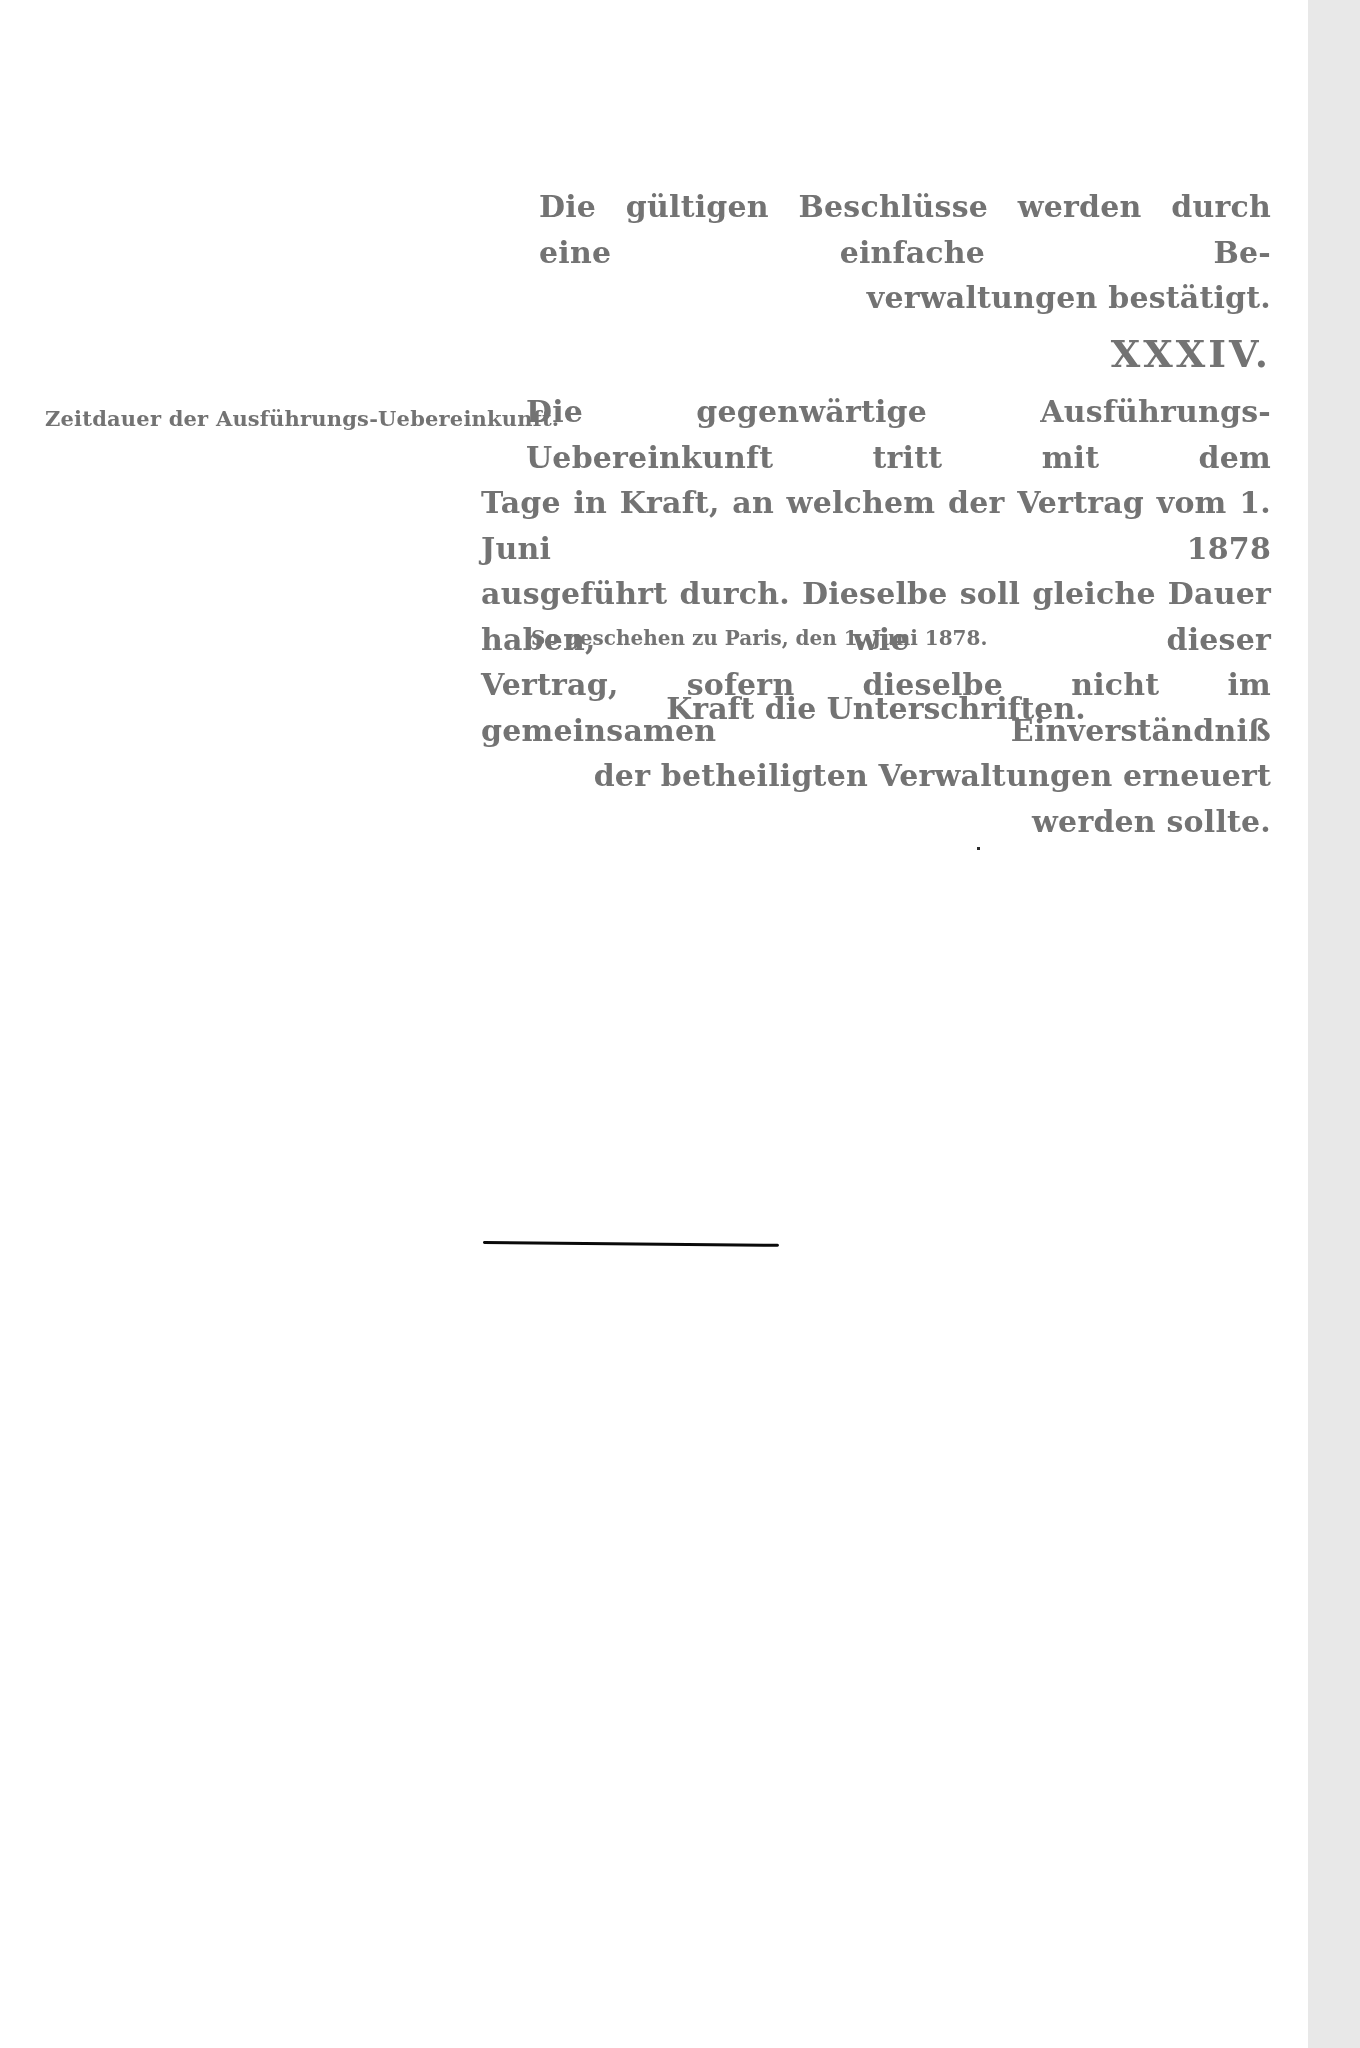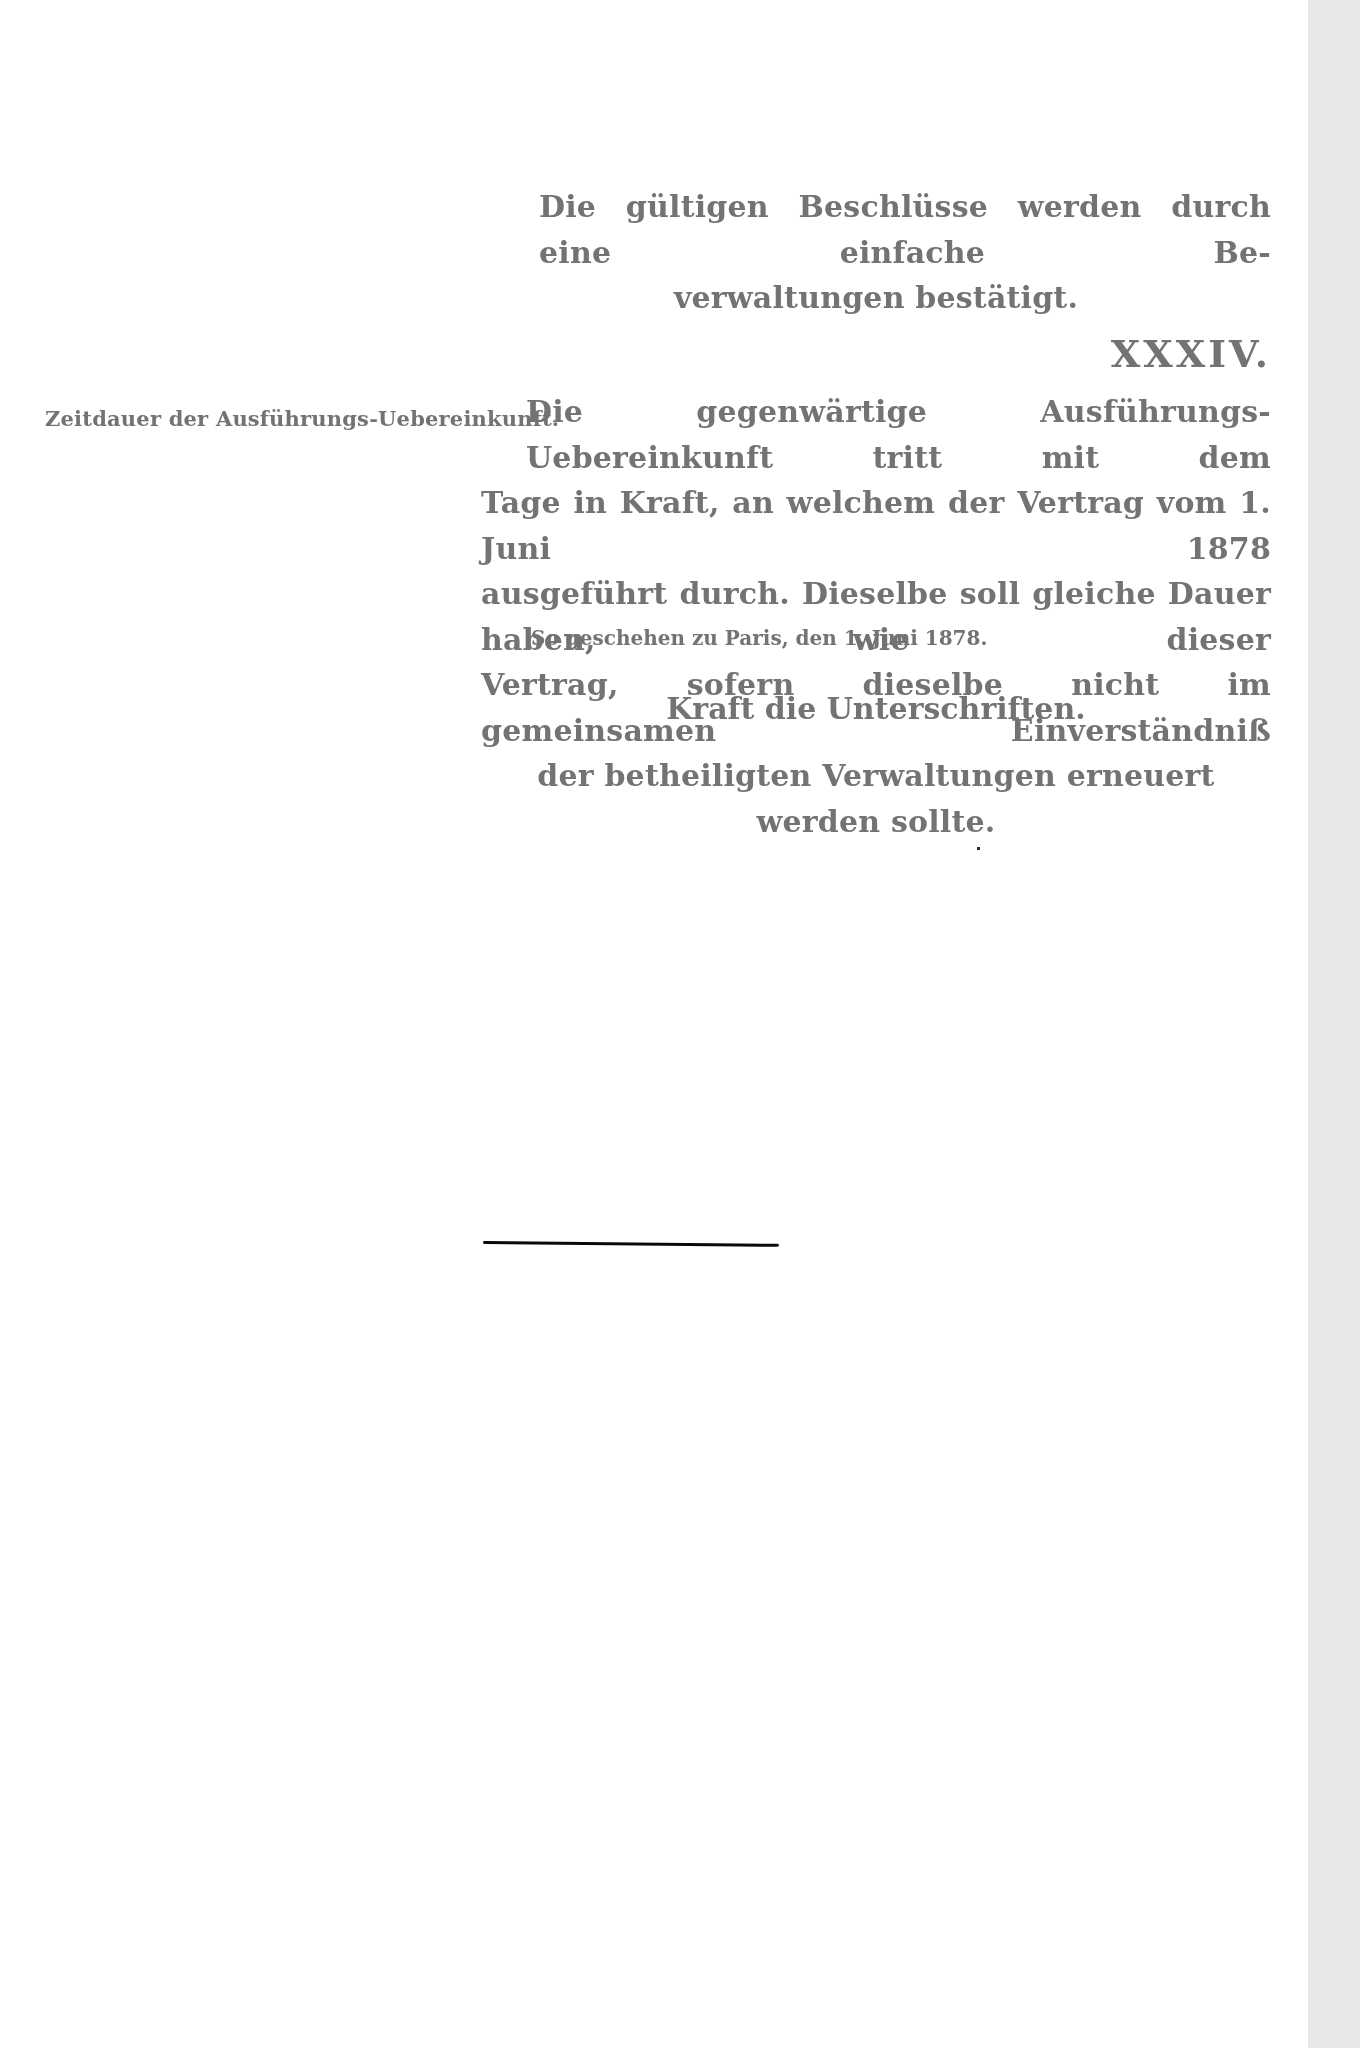--- a/index.html
+++ b/index.html
@@ -20,21 +20,21 @@
     line-height: 45.5px;
     letter-spacing: 0.2px;
     white-space: normal;
   }
   .col {
     position: absolute;
     left: 481px;
     width: 790px;
   }
   .justified { text-align: justify; text-align-last: justify; }
-  .leftline  { text-align: center; }
+  .leftline  { text-align: right; }
   .indent1 { padding-left: 58px; }
   .indent2 { padding-left: 45px; }
 
   .para1 { top: 184px; }
   .heading {
     position: absolute;
     left: 481px;
     top: 331px;
     width: 790px;
     text-align: right;

